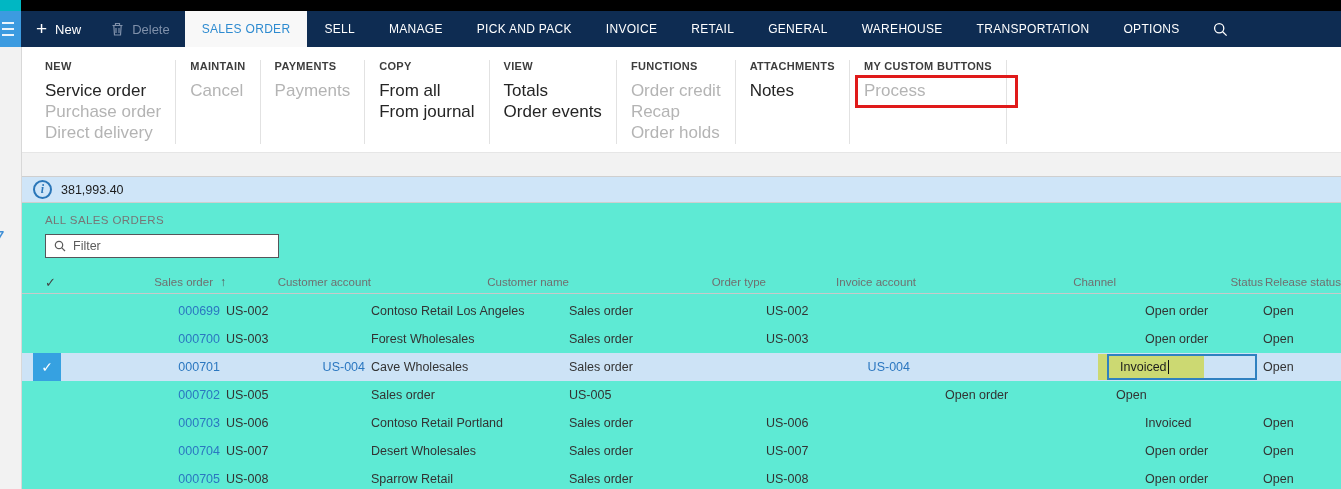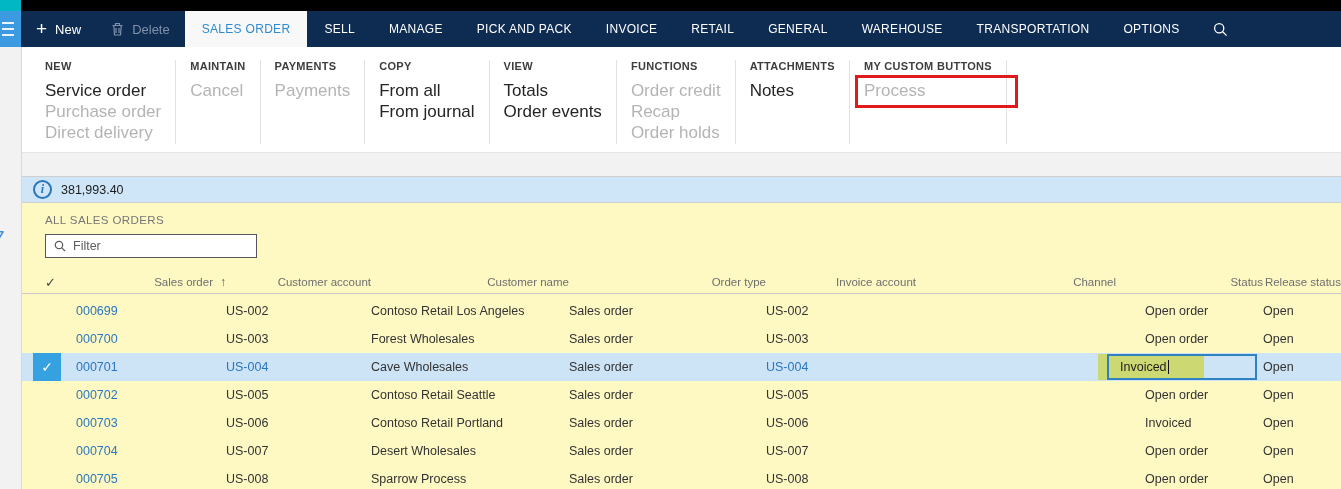--- a/index.html
+++ b/index.html
@@ -41,43 +41,43 @@
   .ribbon-bottom-gap { position:absolute; left:22px; top:152px; right:0; height:24px;
             background:#f2f2f2; border-top:1px solid #e6e6e6; }
   
   .infobar { position:absolute; left:22px; top:176px; right:0; height:27px; background:#cfe5f8;
              border-top:1px solid #cfcfcf; border-bottom:1px solid #cfcfcf;
              display:flex; align-items:center; gap:9px; padding-left:11px; font-size:12.5px; color:#1c1c1c; }
   .info-icon { width:19px; height:19px; border-radius:50%; border:2px solid #2a76b8; color:#2a76b8;
                display:flex; align-items:center; justify-content:center;
                font:italic bold 12px "Liberation Serif", serif; flex:0 0 19px; }
   
-  .content { position:absolute; left:22px; top:203px; right:0; bottom:0; background:#fef9c3; }
+  .content { position:absolute; left:22px; top:203px; right:0; bottom:0; background:#5eead4; }
   .list-title { position:absolute; left:23px; top:11px; font-size:11.5px; color:#767676; letter-spacing:.4px; }
-  .filter-box { position:absolute; left:23px; top:31px; width:212px; height:24px; background:#fff;
+  .filter-box { position:absolute; left:23px; top:31px; width:234px; height:24px; background:#fff;
                 border:1px solid #55565a; display:flex; align-items:center; gap:7px; padding:0 8px; }
   .filter-box input { border:none; outline:none; width:100%; font-size:12.5px; color:#444;
                 font-family:"Liberation Sans", sans-serif; background:transparent; }
   .filter-box input::placeholder { color:#5c5c5c; opacity:1; }
   
   .grid { position:absolute; left:0; top:68px; right:0; }
   .grid-header, .grid-row {
     display:grid;
     grid-template-columns:54px 150px 145px 198px 197px 150px 200px 147px 1fr;
     align-items:center;
   }
   .grid-header { height:23px; color:#6f6f6f; font-size:11.5px; border-bottom:1px solid #c9c9c9; }
   .gh-check { padding-left:23px; color:#444; font-size:13px; }
   .gh-cell { white-space:nowrap; overflow:hidden;text-align:right; }
   .sort-arrow { margin-left:7px; color:#555; font-size:12px; }
   .grid-body { padding-top:3px; }
   .grid-row { height:28px; font-size:12.5px; color:#333; }
   .grid-row.selected { background:#cde3f6; }
   .cell { white-space:nowrap; overflow:hidden; padding-right:6px; }
-  .cell.link, .link-blue { color:#2b77c0; }
+  .cell.link, .link-blue { color:#2b77c0;text-align:right; }
   .row-check { height:28px; display:flex; align-items:center; }
   .row-check .check-square { display:none; margin-left:11px; width:28px; height:28px; background:#36a1e1;
       color:#fff; font-size:14px; align-items:center; justify-content:center; }
   .grid-row.selected .row-check .check-square { display:flex; }
   
   .status-cell { position:relative; height:28px; display:flex; align-items:center; }
   .status-plain { white-space:nowrap;margin-left:29px; }
   .status-edit { display:none; }
   .status-edit .hl { position:absolute; left:-18px; top:1px; width:106px; height:26px; background:#ccd972; }
   .status-edit .edit-box { position:absolute; left:-9px; top:1px; width:150px; height:26px;
@@ -267,21 +267,20 @@
     </div>
     <div class="cell">Open</div>
   </div>
 
   <div class="grid-row">
     <div class="row-check">
       
     </div>
     <div class="cell link">000702</div>
     <div class="cell">US-005</div>
-    <div class="cell">Contoso Retail Seattle</div>
     <div class="cell">Sales order</div>
     <div class="cell">US-005</div>
     <div class="cell"></div>
     <div class="status-cell">
       <span class="status-plain">Open order</span>
 
     </div>
     <div class="cell">Open</div>
   </div>
 
@@ -318,21 +317,21 @@
     </div>
     <div class="cell">Open</div>
   </div>
 
   <div class="grid-row">
     <div class="row-check">
       
     </div>
     <div class="cell link">000705</div>
     <div class="cell">US-008</div>
-    <div class="cell">Sparrow Process</div>
+    <div class="cell">Sparrow Retail</div>
     <div class="cell">Sales order</div>
     <div class="cell">US-008</div>
     <div class="cell"></div>
     <div class="status-cell">
       <span class="status-plain">Open order</span>
 
     </div>
     <div class="cell">Open</div>
   </div>
 </div>

